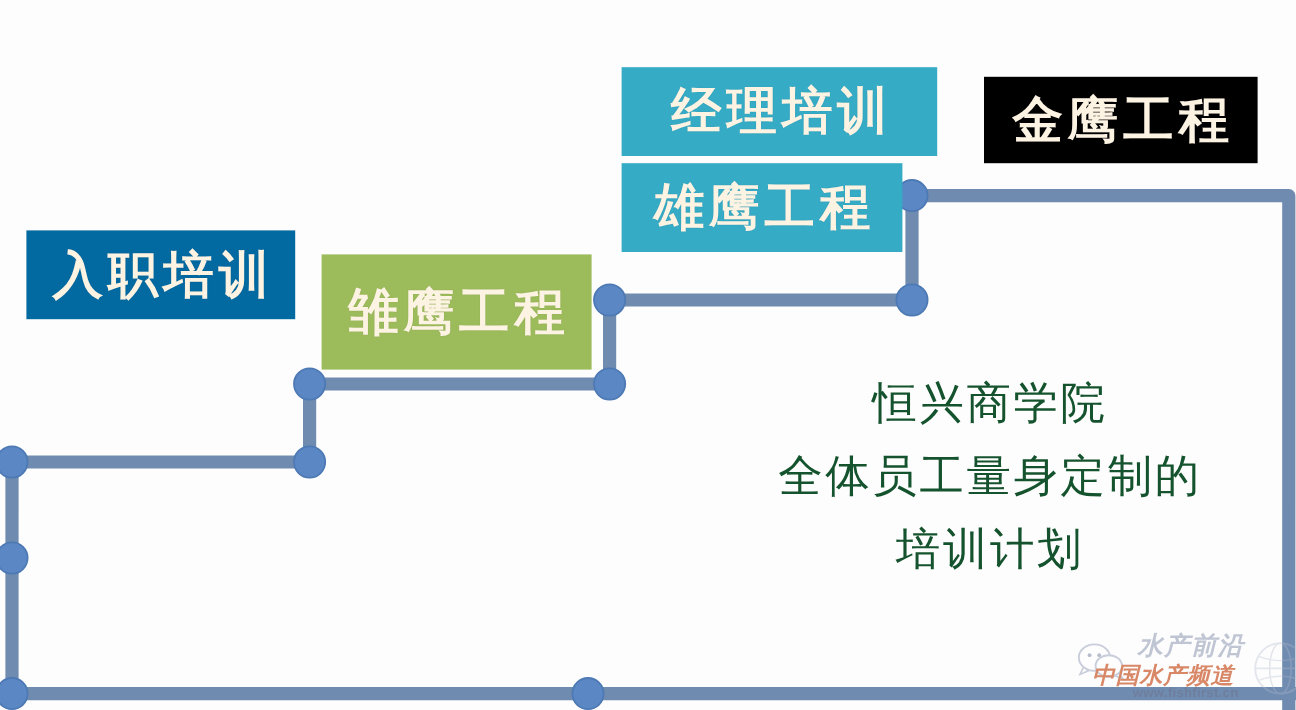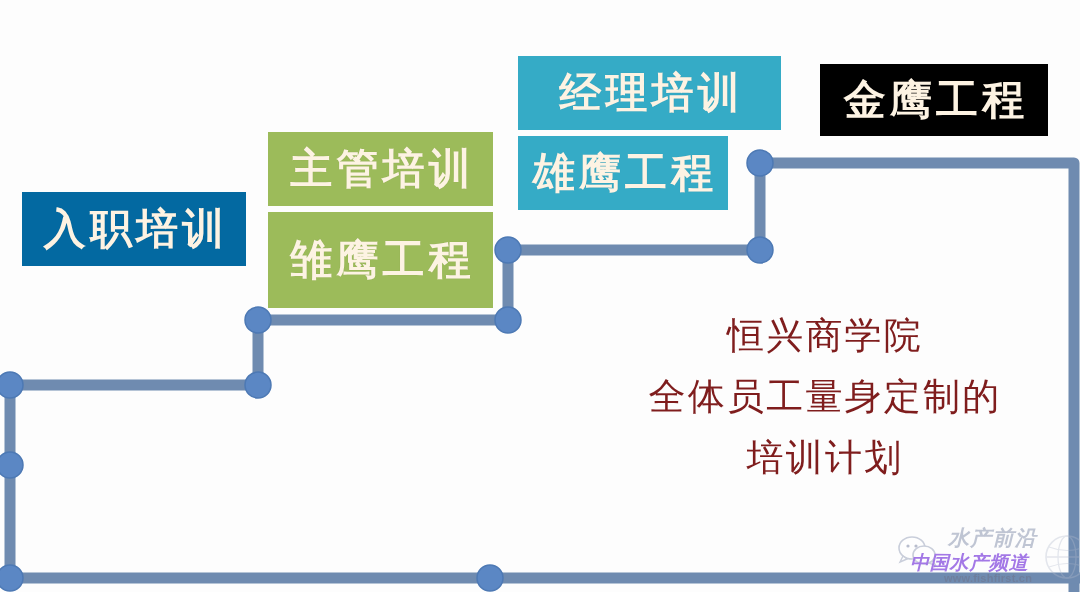--- a/index.html
+++ b/index.html
@@ -41,21 +41,21 @@
   
   #red-top    { left: 22px;  top: 192px; width: 224px; height: 74px;  font-size: 42px; }
   #red-bottom { left: 22px;  top: 272px; width: 224px; height: 74px;  font-size: 42px; }
 
   
   #green-top    { left: 268px; top: 132px; width: 225px; height: 74px; font-size: 42px; }
   #green-bottom { left: 268px; top: 212px; width: 225px; height: 96px; font-size: 42px; }
 
   
   #blue-top    { left: 518px; top: 56px;  width: 263px; height: 74px; font-size: 42px; }
-  #blue-bottom { left: 518px; top: 136px; width: 210px; height: 74px; font-size: 42px; }
+  #blue-bottom { left: 518px; top: 136px; width: 234px; height: 74px; font-size: 42px; }
 
   
   #orange-one  { left: 820px; top: 64px;  width: 228px; height: 72px; font-size: 42px; }
 
   
   #connector {
     position: absolute;
     left: 0;
     top: 0;
     width: 1080px;
@@ -63,21 +63,21 @@
     pointer-events: none;
   }
 
   
   #caption {
     position: absolute;
     left: 590px;
     top: 305px;
     width: 470px;
     text-align: center;
-    color: #7f1d1d;
+    color: #14532d;
     font-size: 37px;
     line-height: 1.65;
     letter-spacing: 0.06em;
     white-space: nowrap;
   }
   #caption div { display: block; }
 
   
   #watermark {
     position: absolute;
@@ -99,21 +99,21 @@
     color: #9aa3ba;
     font-style: italic;
   }
   #wm-line2 {
     position: absolute;
     left: 14px;
     top: 28px;
     font-size: 19px;
     font-weight: 700;
     letter-spacing: 0.04em;
-    color: #6d28d9;
+    color: #c2410c;
     font-style: italic;
   }
   #wm-line3 {
     position: absolute;
     left: 48px;
     top: 50px;
     font-size: 11px;
     font-weight: 700;
     letter-spacing: 0.02em;
     color: #6d7governing;
@@ -156,21 +156,20 @@
       <circle cx="508" cy="250" r="13" fill="#5b87c4" stroke="#4d79b4" stroke-width="1.5"></circle>
       <circle cx="508" cy="320" r="13" fill="#5b87c4" stroke="#4d79b4" stroke-width="1.5"></circle>
       <circle cx="760" cy="163" r="13" fill="#5b87c4" stroke="#4d79b4" stroke-width="1.5"></circle>
       <circle cx="760" cy="250" r="13" fill="#5b87c4" stroke="#4d79b4" stroke-width="1.5"></circle>
       <circle cx="490" cy="578" r="13" fill="#5b87c4" stroke="#4d79b4" stroke-width="1.5"></circle>
     </g>
   </svg>
 
   <div class="block blk-red" id="red-top">入职培训</div>
 
-  <div class="block blk-green" id="green-top">主管培训</div>
   <div class="block blk-green" id="green-bottom">雏鹰工程</div>
 
   <div class="block blk-blue" id="blue-top">经理培训</div>
   <div class="block blk-blue" id="blue-bottom">雄鹰工程</div>
 
   <div class="block blk-orange" id="orange-one">金鹰工程</div>
 
   <div id="caption">
     <div>恒兴商学院</div>
     <div>全体员工量身定制的</div>

